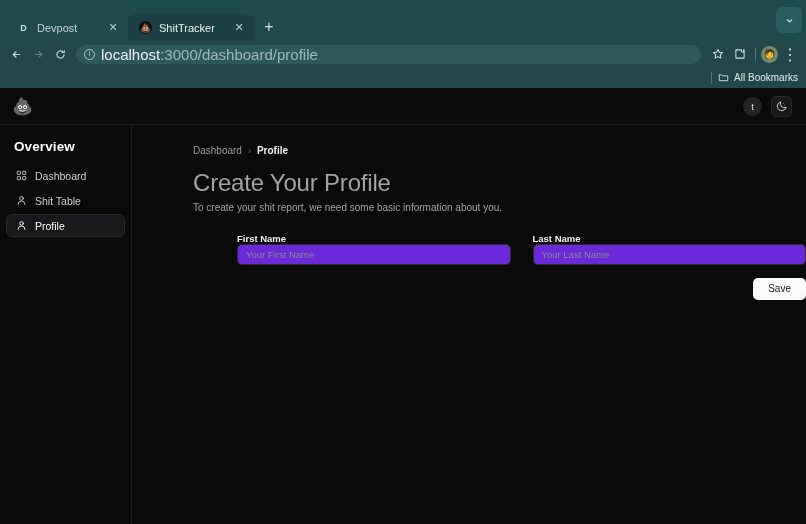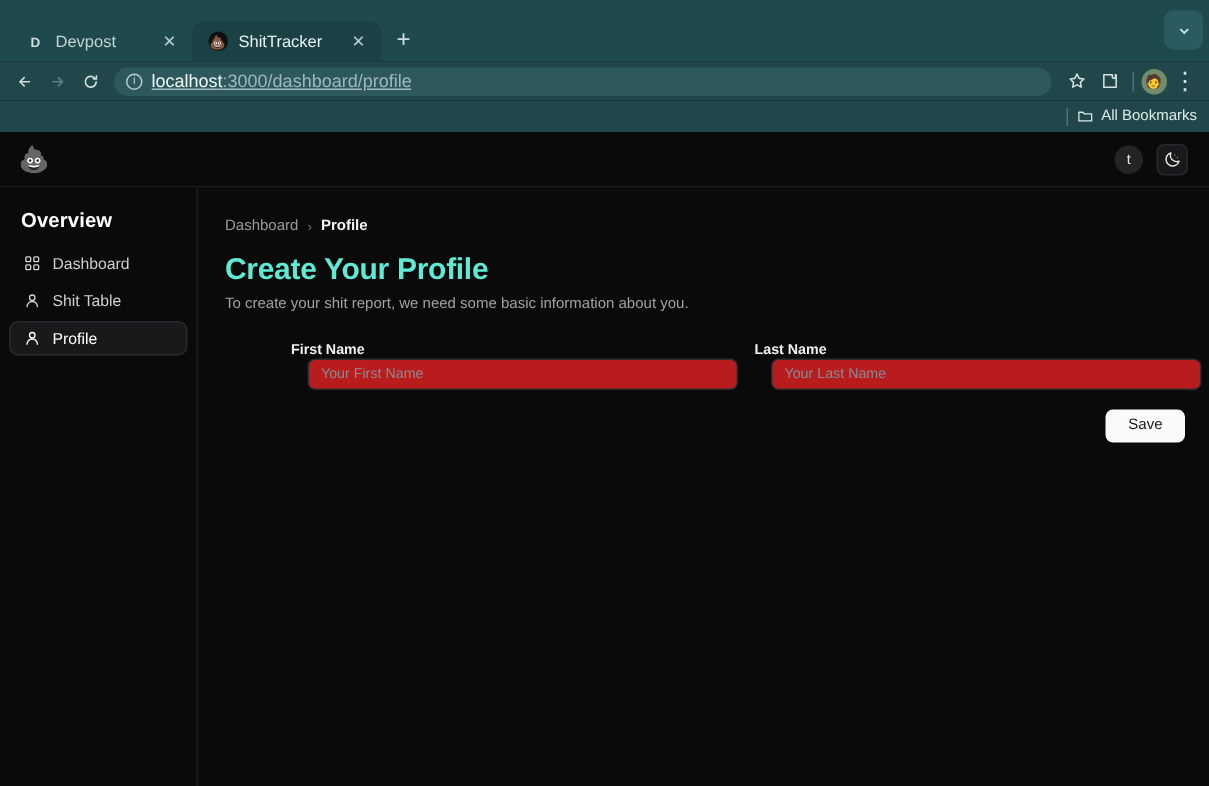--- a/index.html
+++ b/index.html
@@ -110,21 +110,21 @@
   }
   .omnibox-icon {
     width: 11px; height: 11px;
     border-radius: 50%;
     border: 1.1px solid #b6cbcb;
     display: flex; align-items: center; justify-content: center;
     font-size: 8px; color: #b6cbcb;
     flex: 0 0 11px;
     line-height: 1;
   }
-  .url { font-size: 12px; color: #9fb9ba; white-space: nowrap; overflow: hidden; text-decoration: underline; }
+  .url { font-size: 15px; color: #9fb9ba; white-space: nowrap; overflow: hidden; }
   .url b { color: #edf5f5; font-weight: normal; }
   .tb-icon {
     width: 20px; height: 20px;
     display: flex; align-items: center; justify-content: center;
     color: #d2e2e2; flex: 0 0 20px;
   }
   .tb-sep { width: 1px; height: 13px; background: #4d7578; margin: 0 3px; flex: 0 0 1px; }
   .avatar-chip {
     width: 17px; height: 17px; border-radius: 50%;
     background: #6f8d6a;
@@ -177,21 +177,21 @@
     font-size: 9.5px; color: #e4e4e7;
   }
   .theme-btn {
     width: 21px; height: 21px; border-radius: 5px;
     background: #19191c;
     border: 1px solid #29292d;
     display: flex; align-items: center; justify-content: center;
     color: #e8e8ea;
   }
 
-  .body-wrap { flex: 1 1 auto; display: flex; min-height: 0; }
+  .body-wrap { flex: 1 1 auto; display: flex; min-height: 0; gap: 43px; }
 
   .sidebar {
     width: 132px;
     flex: 0 0 132px;
     background: #0a0a0b;
     border-right: 1px solid #1e1e21;
     padding: 14px 6px 0 6px;
   }
   .sb-title {
     font-size: 13.5px;
@@ -223,23 +223,23 @@
   .content { flex: 1 1 auto; padding: 20px 0 0 18px; min-width: 0; }
   .crumbs {
     display: flex; align-items: center; gap: 6px;
     font-size: 10px; color: #9a9aa1;
     margin-bottom: 13px;
   }
   .crumbs .sep { color: #6a6a71; font-size: 9px; }
   .crumbs .cur { color: #f2f2f4; font-weight: bold; }
 
   .page-title {
-    font-size: 20px;
-    font-weight: bold;
-    color: #5eead4;
+    font-size: 24px;
+    font-weight: normal;
+    color: #a3a3a3;
     letter-spacing: -.2px;
     margin-bottom: 5px;
   }
   .page-sub { font-size: 10px; color: #a0a0a7; margin-bottom: 20px; }
 
   .form-grid {
     display: grid;
     grid-template-columns: 1fr 1fr;
     gap: 18px 22px;
     max-width: 596px;
@@ -248,29 +248,28 @@
   .field-label {
     display: block;
     font-size: 9.5px;
     font-weight: bold;
     color: #f0f0f2;
     margin-bottom: 0;
   }
   .field-input {
     width: 100%;
     height: 21px;
-    background: #b91c1c;
+    background: #6d28d9;
     border: 1px solid #2c2c31;
     border-radius: 5px;
     color: #e6e6ea;
     font-size: 9.5px;
     font-family: "Liberation Sans", sans-serif;
     padding: 0 8px;
     outline: none;
-    margin-left: 11px;
   }
   .field-input::placeholder { color: #8b8b93; }
 
   .actions {
     max-width: 596px;
     margin-left: 44px;
     display: flex;
     justify-content: flex-end;
     margin-top: 13px;
   }

